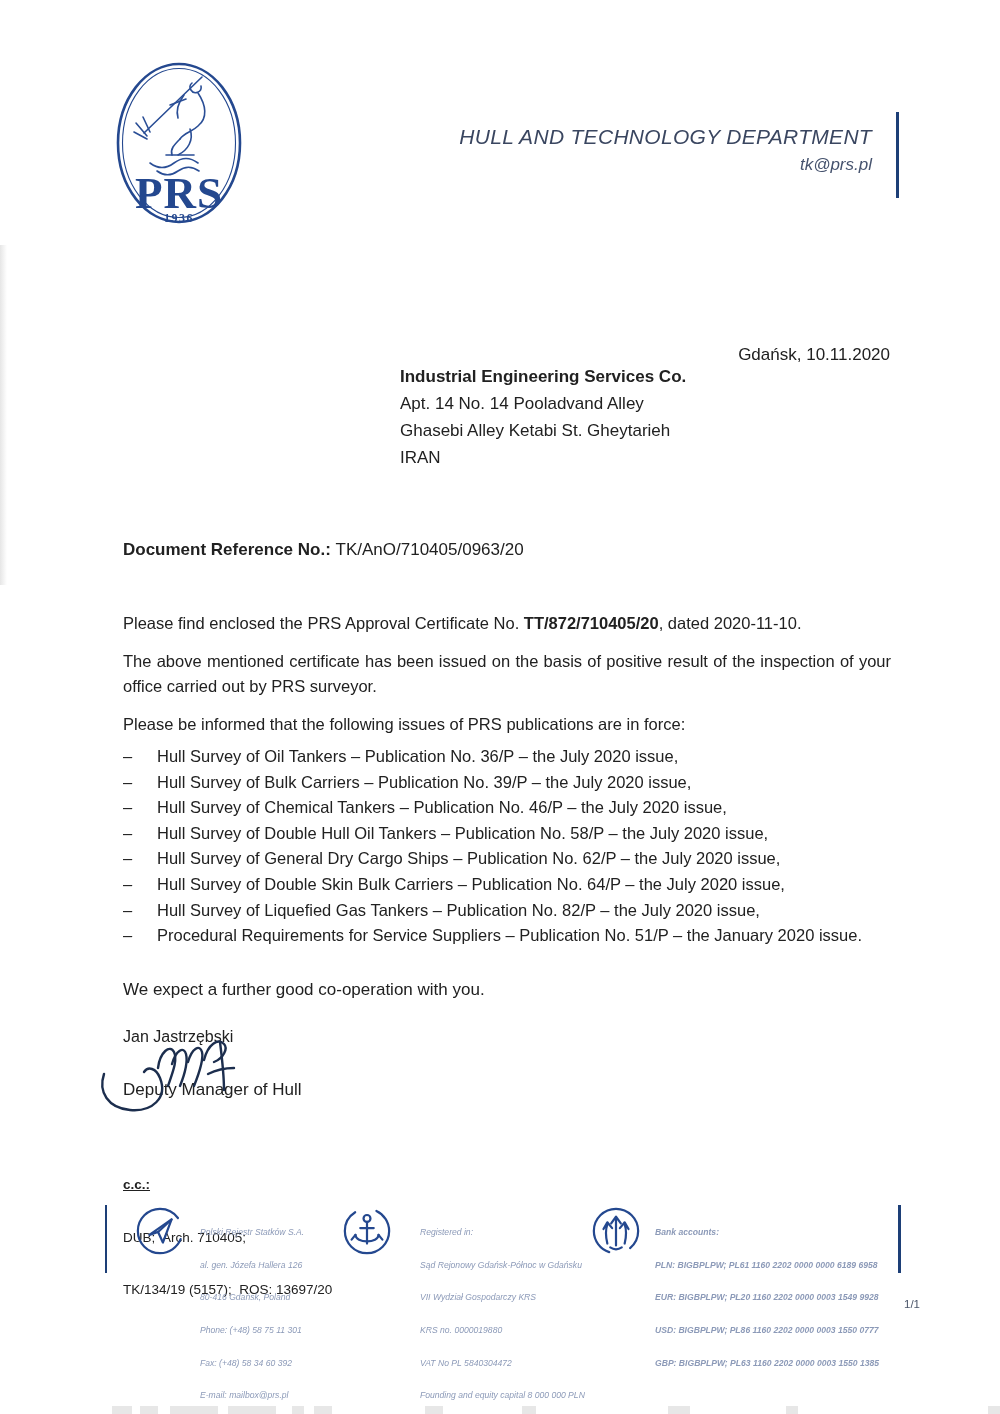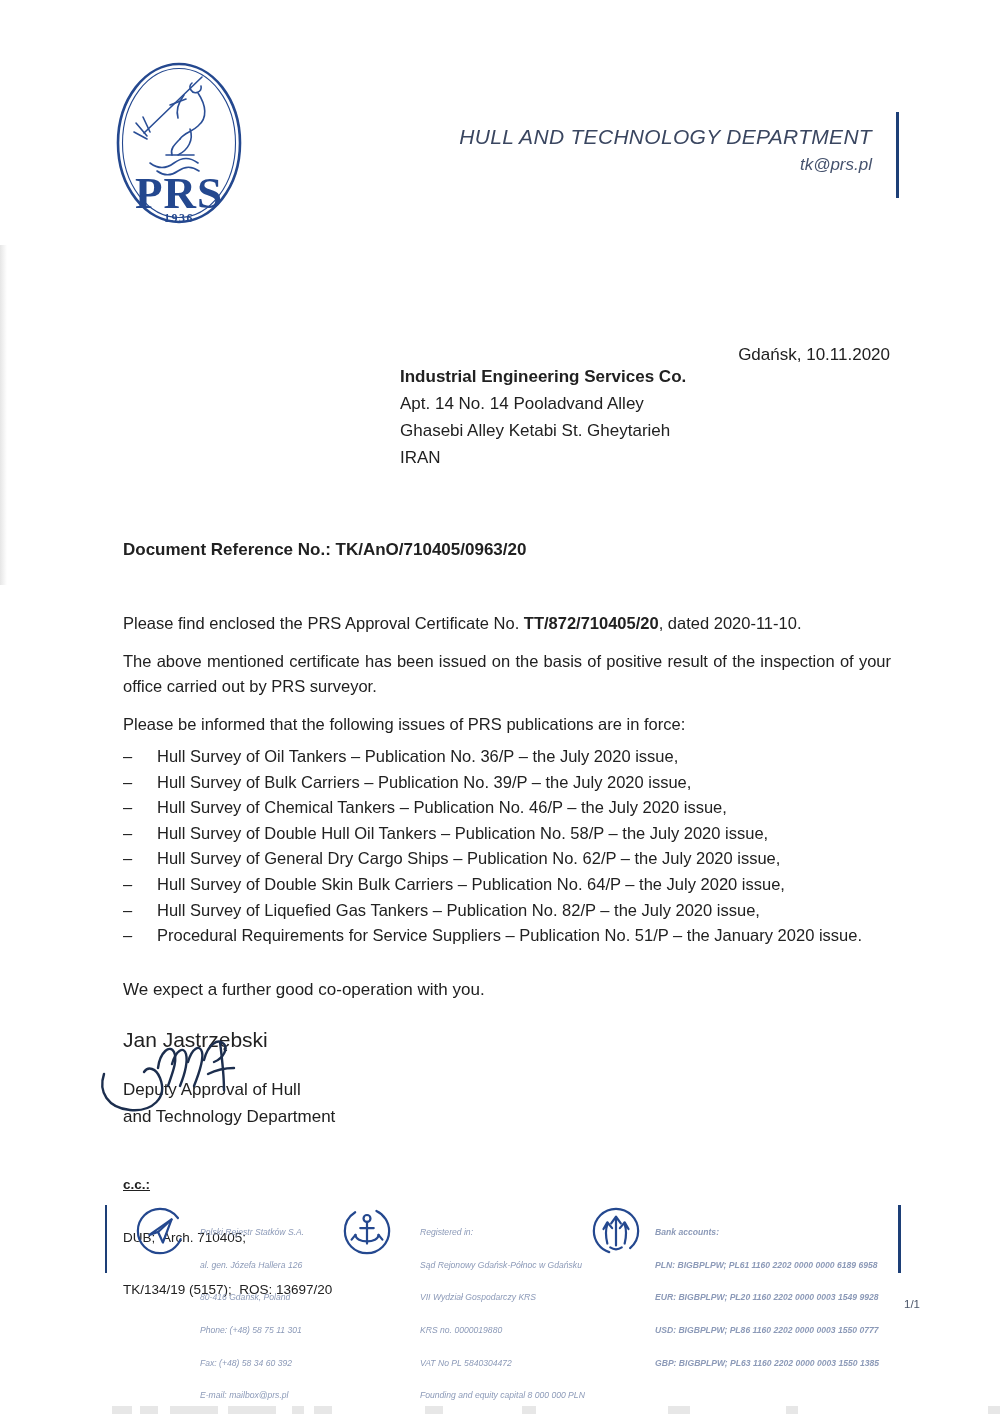--- a/index.html
+++ b/index.html
@@ -18,32 +18,32 @@
   .dept-block{right:128px;top:122px;text-align:right;color:#3a4660;}
   .dept-title{font-style:italic;font-weight:500;font-size:21px;letter-spacing:.3px;line-height:30px;}
   .dept-email{font-style:italic;font-weight:400;font-size:17px;color:#46536e;line-height:26px;}
   .header-rule{left:896px;top:112px;width:3px;height:86px;background:#1d3f77;}
   
   .date{left:400px;top:301px;width:490px;text-align:right;font-size:17px;margin-top:44px;}
   .recipient{left:400px;top:363px;width:490px;text-align:left;font-size:17px;line-height:27px;}
   .recipient .name{font-weight:700;}
   .recipient .underl{text-decoration:underline;}
   .refline{left:123px;top:540px;font-size:17px;font-weight:600;}
-  .refline b{font-weight:700;text-align:right;}
+  .refline b{font-weight:400;text-align:right;}
   .para{left:123px;width:768px;font-size:16.5px;line-height:25px;}
   .p1{top:611px;}
   .p2{top:649px;text-align:justify;}
   .p3{top:712px;}
   .pubs{left:123px;top:744px;width:770px;font-size:16.5px;}
   .pub-row{position:relative;line-height:25.6px;}
   .pub-dash{position:absolute;left:0;top:0;}
   .pub-text{display:block;margin-left:34px;width:732px;}
   .pub-row:last-child .pub-text{text-align:justify;}
   .closing{left:123px;top:980px;font-size:17px;}
-  .signer-name{left:123px;top:1028px;font-size:21px;}
+  .signer-name{left:123px;top:1028px;font-size:16px;}
   .signature{left:96px;top:1036px;width:160px;height:86px;z-index:3;}
   .signer-title{left:123px;top:1076px;font-size:17px;line-height:27px;}
   .cc{left:123px;top:1141px;font-size:13.5px;line-height:17.5px;white-space:pre-wrap;}
   .cc .cc-label{font-weight:700;text-decoration:underline;}
   
   .fvline{background:#1d3f77;top:1205px;height:68px;}
   .fvl-left{left:105px;width:2px;}
   .fvl-right{left:898px;width:3px;}
   .ficon{top:1205px;width:52px;height:52px;}
   .fi-1{left:134px;} .fi-2{left:341px;} .fi-3{left:590px;}
@@ -144,22 +144,21 @@
       <path d="M76,28 C80,14 88,10 90,18 C92,26 88,40 84,50"></path>
       <path d="M92,26 C96,12 104,8 106,16 C108,24 102,40 98,50"></path>
       <path d="M108,24 C112,8 122,2 128,8 C132,12 128,22 118,26"></path>
       <path d="M124,6 C126,22 128,38 128,54"></path>
       <path d="M112,38 C120,34 130,32 138,32"></path>
     </g>
   </svg>
 </div>
 
 <div class="abs signer-title">
-  <div>Deputy Approval of Hull</div>
-  <div>and Technology Department</div>
+  <div>Deputy Manager of Hull</div>
 </div>
 
 <div class="abs cc">
   <div class="cc-label">c.c.:</div>
   <div>DUB;  Arch. 710405;</div>
   <div>TK/134/19 (5157);  ROS: 13697/20</div>
 </div>
 
 <div class="abs fvline fvl-left"></div>
 

